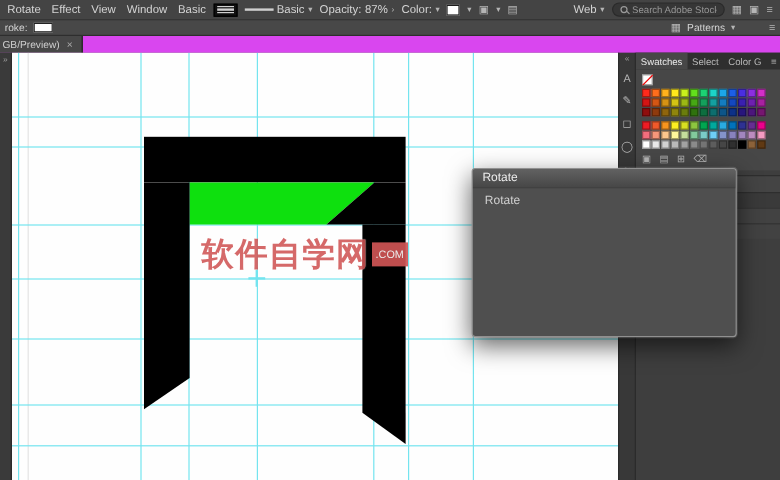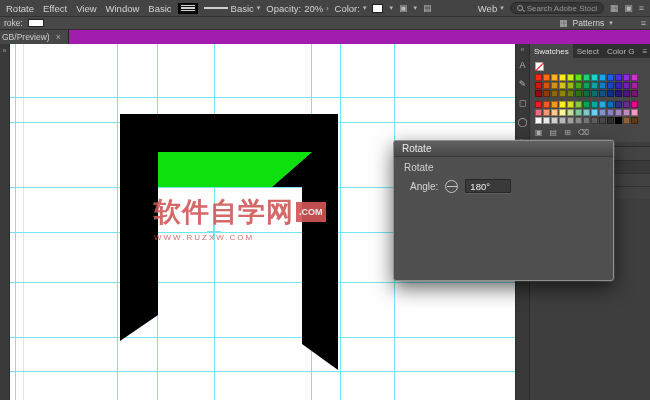--- a/index.html
+++ b/index.html
@@ -28,45 +28,45 @@
   .mag{width:6px;height:6px;border:1px solid #9a9a9a;border-radius:50%;position:relative;flex:none;}
   .mag::after{content:"";position:absolute;width:3px;height:1px;background:#9a9a9a;right:-3px;bottom:-1px;transform:rotate(45deg);}
   .ph{color:#969696;font-size:8px;white-space:nowrap;overflow:hidden;}
 
   
   .controlbar{position:absolute;left:0;top:17px;width:650px;height:13px;background:#484848;
               display:flex;align-items:center;gap:5px;padding:0 4px;font-size:8.5px;border-bottom:1px solid #2e2e2e;}
   .mini-field{width:16px;height:8px;background:#fff;border:1px solid #222;flex:none;}
 
   
-  .tabbar{position:absolute;left:0;top:30px;width:650px;height:14px;background:#a21caf;display:flex;align-items:stretch;}
+  .tabbar{position:absolute;left:0;top:30px;width:650px;height:14px;background:#d946ef;display:flex;align-items:stretch;}
   .tab{background:#474747;display:flex;align-items:center;gap:6px;padding:0 7px 0 2px;
        font-size:8.5px;color:#cfcfcf;border-right:1px solid #222;}
   .tab-close{color:#a8a8a8;}
 
   
   .left-strip{position:absolute;left:0;top:44px;width:10px;height:356px;background:#3a3a3a;
               border-right:1px solid #2b2b2b;color:#9a9a9a;font-size:7px;text-align:center;padding-top:3px;}
 
   
   .canvas{position:absolute;left:10px;top:44px;width:505px;height:356px;background:#fefefe;overflow:hidden;}
   .artboard-edge{position:absolute;left:13px;top:0;width:1px;height:356px;background:#e4e4e4;}
   .guide{position:absolute;background:var(--guide,#74e4ef);z-index:1;}
   .gv{top:0;width:1px;height:356px;}
   .gh{left:0;height:1px;width:505px;}
   .shape-svg{position:absolute;left:0;top:0;z-index:2;}
   .crosshair{position:absolute;left:197px;top:181px;width:14px;height:14px;z-index:3;}
   .crosshair::before{content:"";position:absolute;left:0;top:6px;width:14px;height:2px;background:var(--guide,#74e4ef);}
   .crosshair::after{content:"";position:absolute;left:6px;top:0;width:2px;height:14px;background:var(--guide,#74e4ef);}
 
-  .watermark{position:absolute;left:144px;top:150px;z-index:5;text-align:left;}
+  .watermark{position:absolute;left:158px;top:150px;z-index:5;text-align:center;}
   .wm-row{display:flex;align-items:center;gap:2px;}
   .wm-main{font-size:27px;font-weight:bold;color:var(--wmred,#d05555);opacity:.88;
            text-shadow:0 0 1px rgba(255,255,255,.8);letter-spacing:1px;white-space:nowrap;}
-  .wm-com{background:var(--wmred,#d05555);color:#fff;font-size:9px;font-weight:bold;padding:5px 3px;opacity:.92;}
+  .wm-com{background:var(--wmred,#d05555);color:#fff;font-size:9px;font-weight:normal;padding:5px 3px;opacity:.92;}
   .wm-sub{font-size:8px;letter-spacing:2px;color:var(--wmred,#d05555);opacity:.85;margin-top:3px;white-space:nowrap;}
 
   
   .tools-strip{position:absolute;left:515px;top:44px;width:15px;height:356px;background:#383838;
                border-left:1px solid #2b2b2b;border-right:1px solid #2b2b2b;
                display:flex;flex-direction:column;align-items:center;padding-top:2px;gap:7px;}
   .ticon{color:#b5b5b5;font-size:9px;line-height:10px;}
   .collapse{color:#9a9a9a;font-size:7px;}
 
   
@@ -136,21 +136,21 @@
         <i></i>
         <i></i>
       </span>
     <div class="ctl">
       <span class="brush-line"></span>
       <span>Basic</span>
       <span class="caret">▾</span>
     </div>
     <div class="ctl">
       <span>Opacity:</span>
-      <span>20%</span>
+      <span>87%</span>
       <span class="caret">›</span>
     </div>
     <div class="ctl">
       <span>Color:</span>
       <span class="caret">▾</span>
     </div>
     <span class="swatch-chip"></span>
     <span class="caret">▾</span>
     <span class="mini-icon">▣</span>
     <span class="caret">▾</span>
@@ -218,21 +218,20 @@
       <polygon points="292,143 328,143 328,326 292,300" fill="#000000"></polygon>
     </svg>
 
     <div class="crosshair"></div>
 
     <div class="watermark">
       <div class="wm-row">
         <span class="wm-main">软件自学网</span>
         <span class="wm-com">.COM</span>
       </div>
-      <div class="wm-sub">WWW.RUZXW.COM</div>
     </div>
   </div>
 
   <div class="tools-strip">
     <span class="collapse">«</span>
     <div id="tool-icons" style="display:flex;flex-direction:column;align-items:center;gap:9px;">
         <div class="ticon">A</div>
         <div class="ticon">✎</div>
         <div class="ticon">◻</div>
         <div class="ticon">◯</div>
@@ -373,23 +372,16 @@
         </div>
     </div>
   </div>
 
   <div class="dialog">
     <div class="dtitle">
       <span>Rotate</span>
     </div>
     <div class="dbody">
       <div class="dsection">Rotate</div>
-      <div class="drow-angle">
-        <span>Angle:</span>
-        <span class="dial"></span>
-        <div class="angle-field">
-          <span>180°</span>
-        </div>
-      </div>
     </div>
   </div>
 
 </div>
 
 </body></html>

